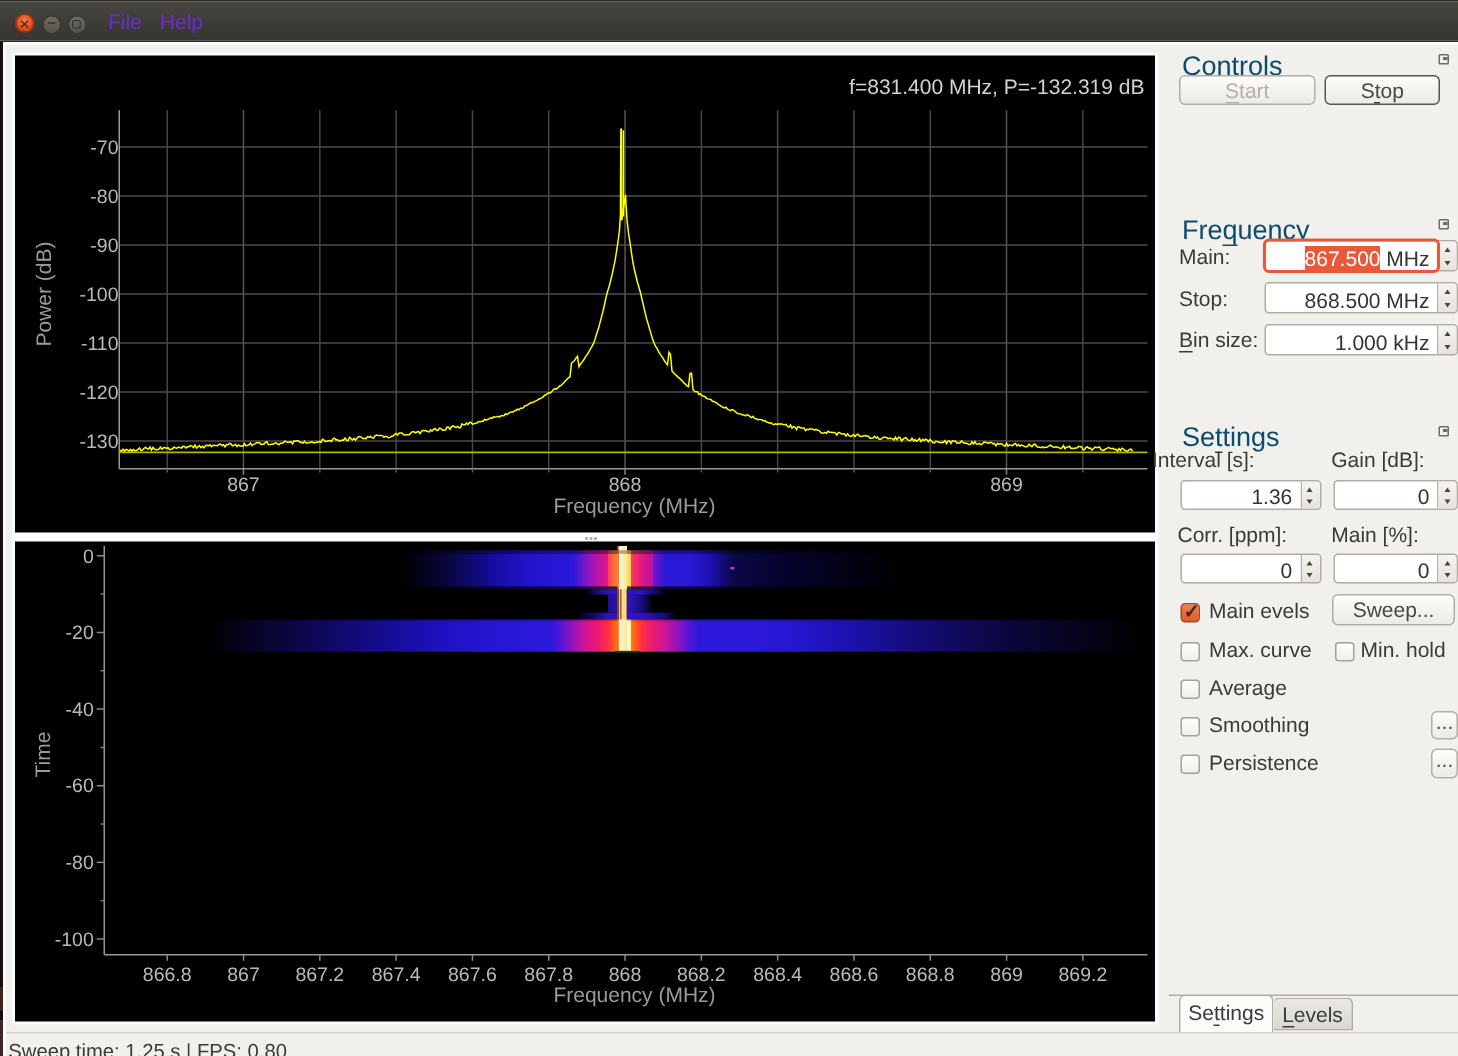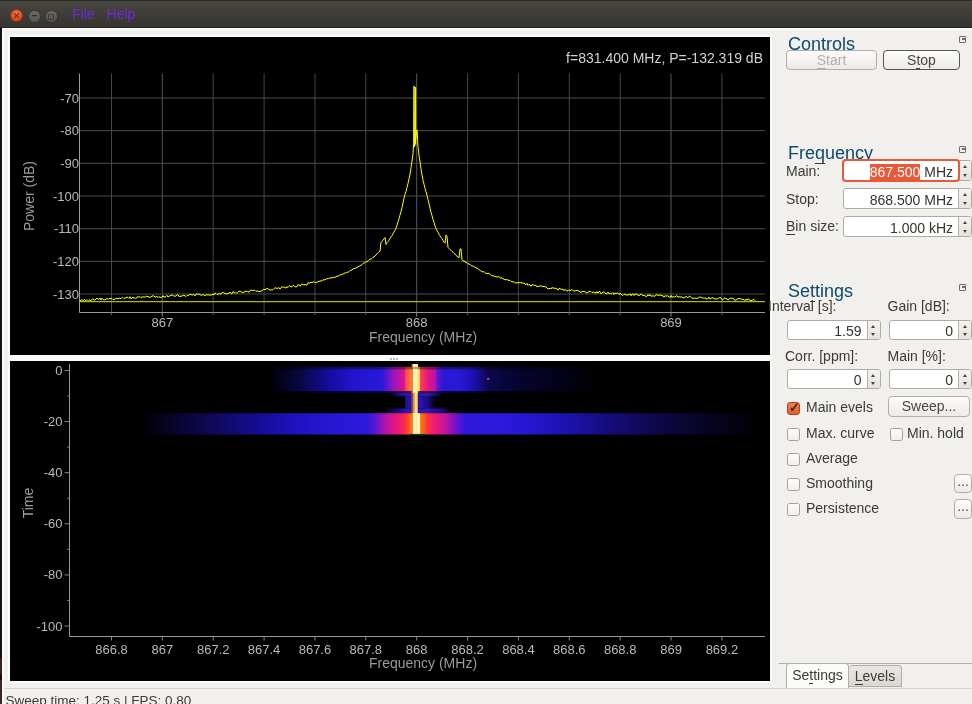--- a/index.html
+++ b/index.html
@@ -345,21 +345,21 @@
   <div class="abs fl" style="left:959px;top:284px">
       <i></i>
     </div>
   <div class="abs lab" style="left:768px;top:297.5px">Interval [s]:</div>
   <div class="abs lab" style="left:887.5px;top:297.5px">Gain [dB]:</div>
   <div class="abs spin" style="left:787px;top:319.5px;width:93.5px;height:20.5px">
     <div class="sb">
         <div class="up"></div>
         <div class="dn"></div>
       </div>
-    <div class="txt">1.59</div>
+    <div class="txt">1.36</div>
   </div>
   <div class="abs spin" style="left:888.5px;top:319.5px;width:83.5px;height:20.5px">
     <div class="sb">
         <div class="up"></div>
         <div class="dn"></div>
       </div>
     <div class="txt">0</div>
   </div>
   <div class="abs lab" style="left:785px;top:348px">Corr. [ppm]:</div>
   <div class="abs lab" style="left:887.5px;top:348px">Main [%]:</div>

